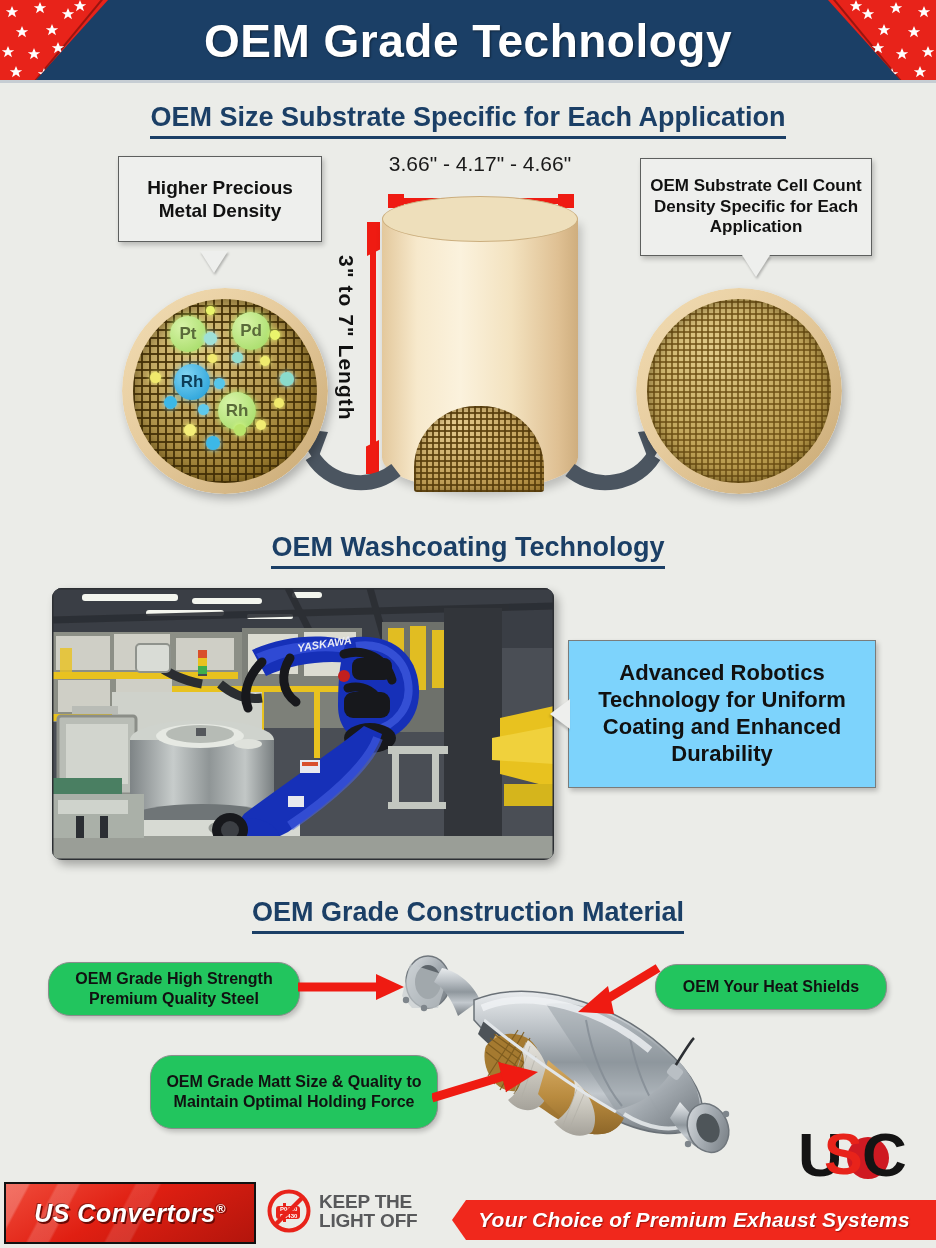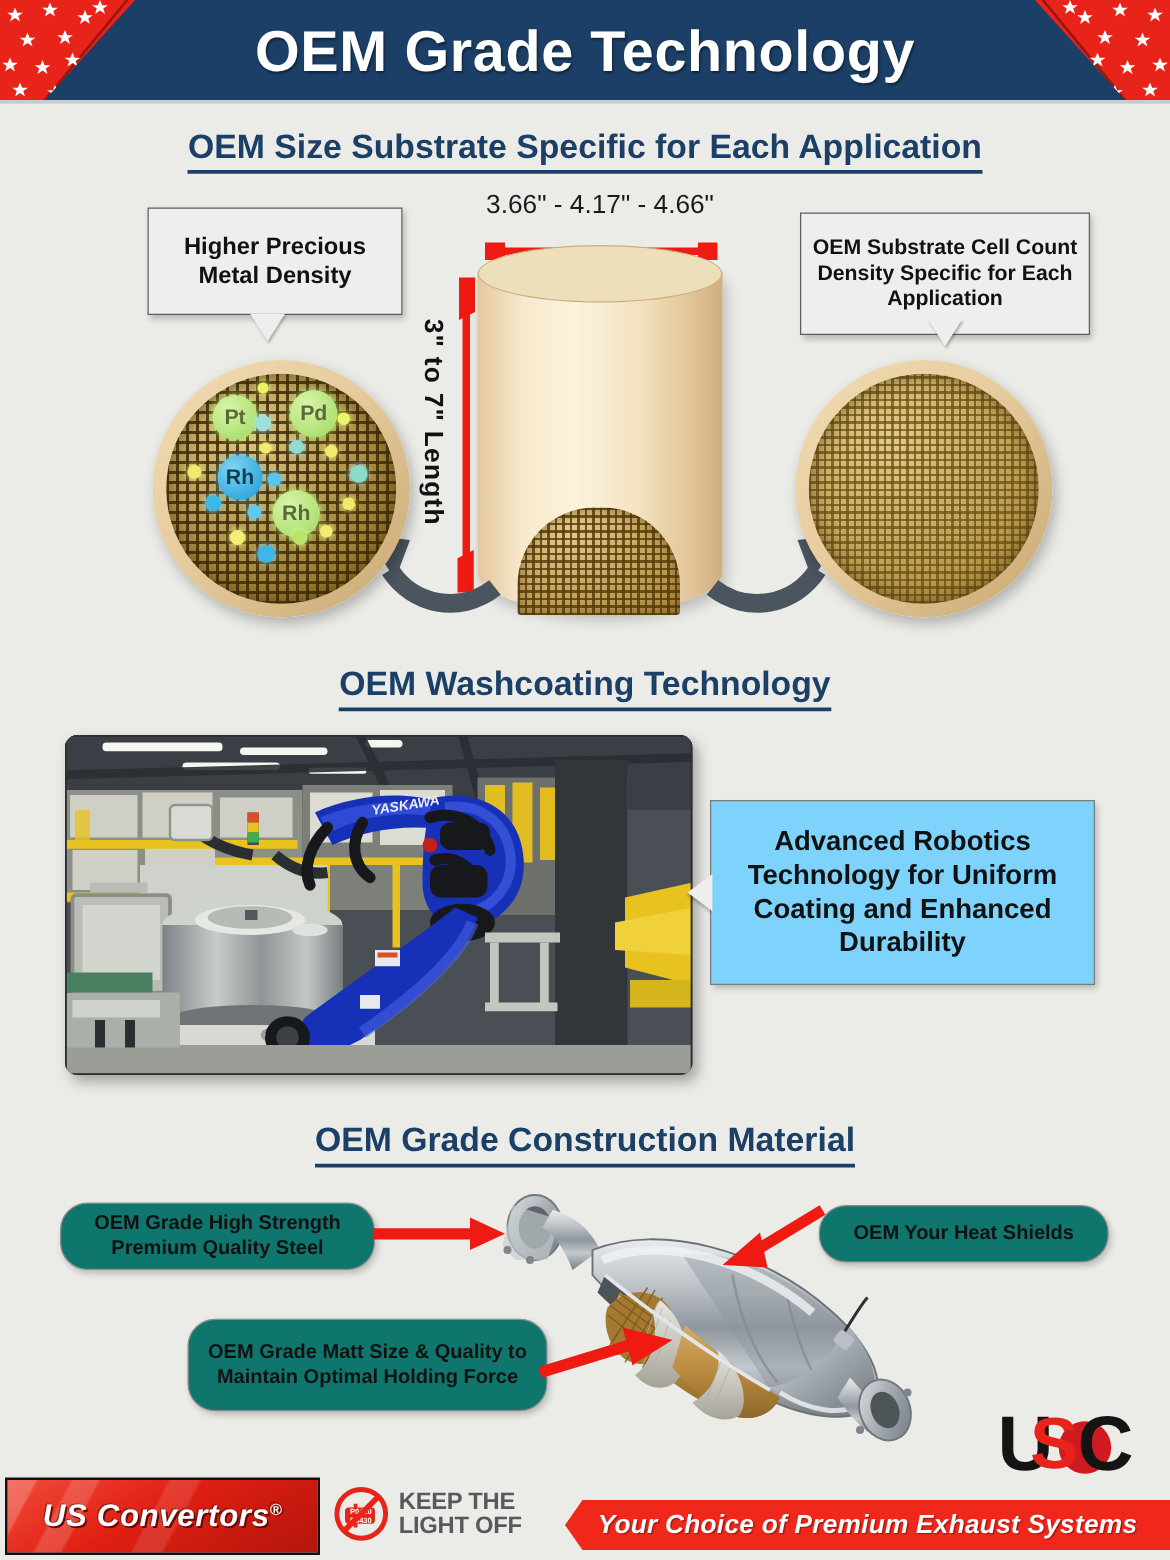--- a/index.html
+++ b/index.html
@@ -62,28 +62,28 @@
     border-top: 22px solid #eeefed;
     filter: drop-shadow(1px 2px 1px rgba(0,0,0,.25));
   }
   .tail-left {
     border-top: 15px solid transparent;
     border-bottom: 15px solid transparent;
     border-right: 20px solid #eeefed;
     filter: drop-shadow(-1px 2px 1px rgba(0,0,0,.2));
   }
 
-  #box-density  { left: 118px; top: 166px; width: 204px; height: 86px; font-size: 19px; }
+  #box-density  { left: 118px; top: 156px; width: 204px; height: 86px; font-size: 19px; }
   #box-density-tail { left: 200px; top: 251px; }
-  #box-cellcount{ left: 640px; top: 170px; width: 232px; height: 98px; font-size: 17px; }
+  #box-cellcount{ left: 640px; top: 158px; width: 232px; height: 98px; font-size: 17px; }
   #box-cellcount-tail { left: 742px; top: 255px; }
 
   
   .callout-r {
-    position: absolute; background: #0f766e;
+    position: absolute; background: #22c55e;
     border: 1.5px solid #8b8d8c; border-radius: 22px;
     box-shadow: 2px 3px 5px rgba(0,0,0,.2);
     color: #111; font-weight: bold; text-align: center;
     display: flex; align-items: center; justify-content: center;
     line-height: 1.25; padding: 6px 12px;
   }
   #box-steel  { left: 48px;  top: 962px;  width: 252px; height: 54px; font-size: 16px; }
   #box-heat   { left: 655px; top: 964px;  width: 232px; height: 46px; font-size: 16px; }
   #box-matt   { left: 150px; top: 1055px; width: 288px; height: 74px; font-size: 16px; }
 

